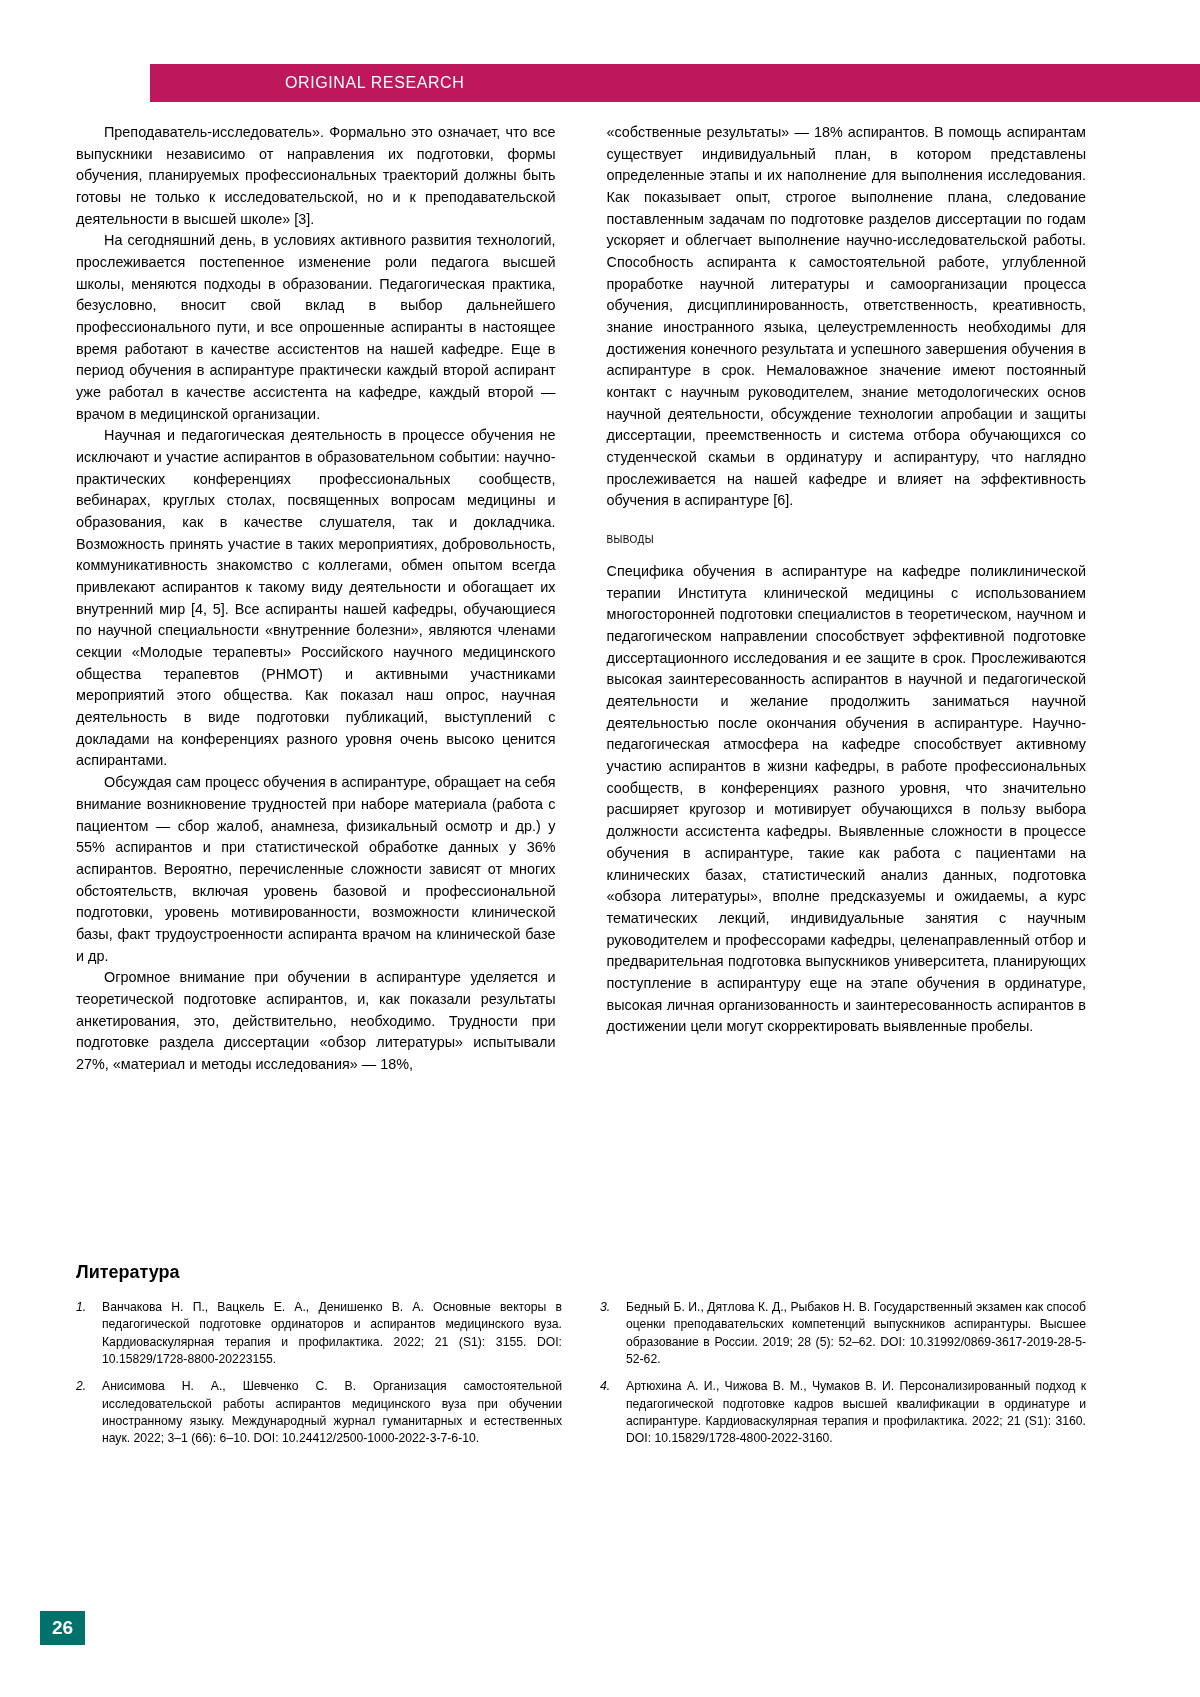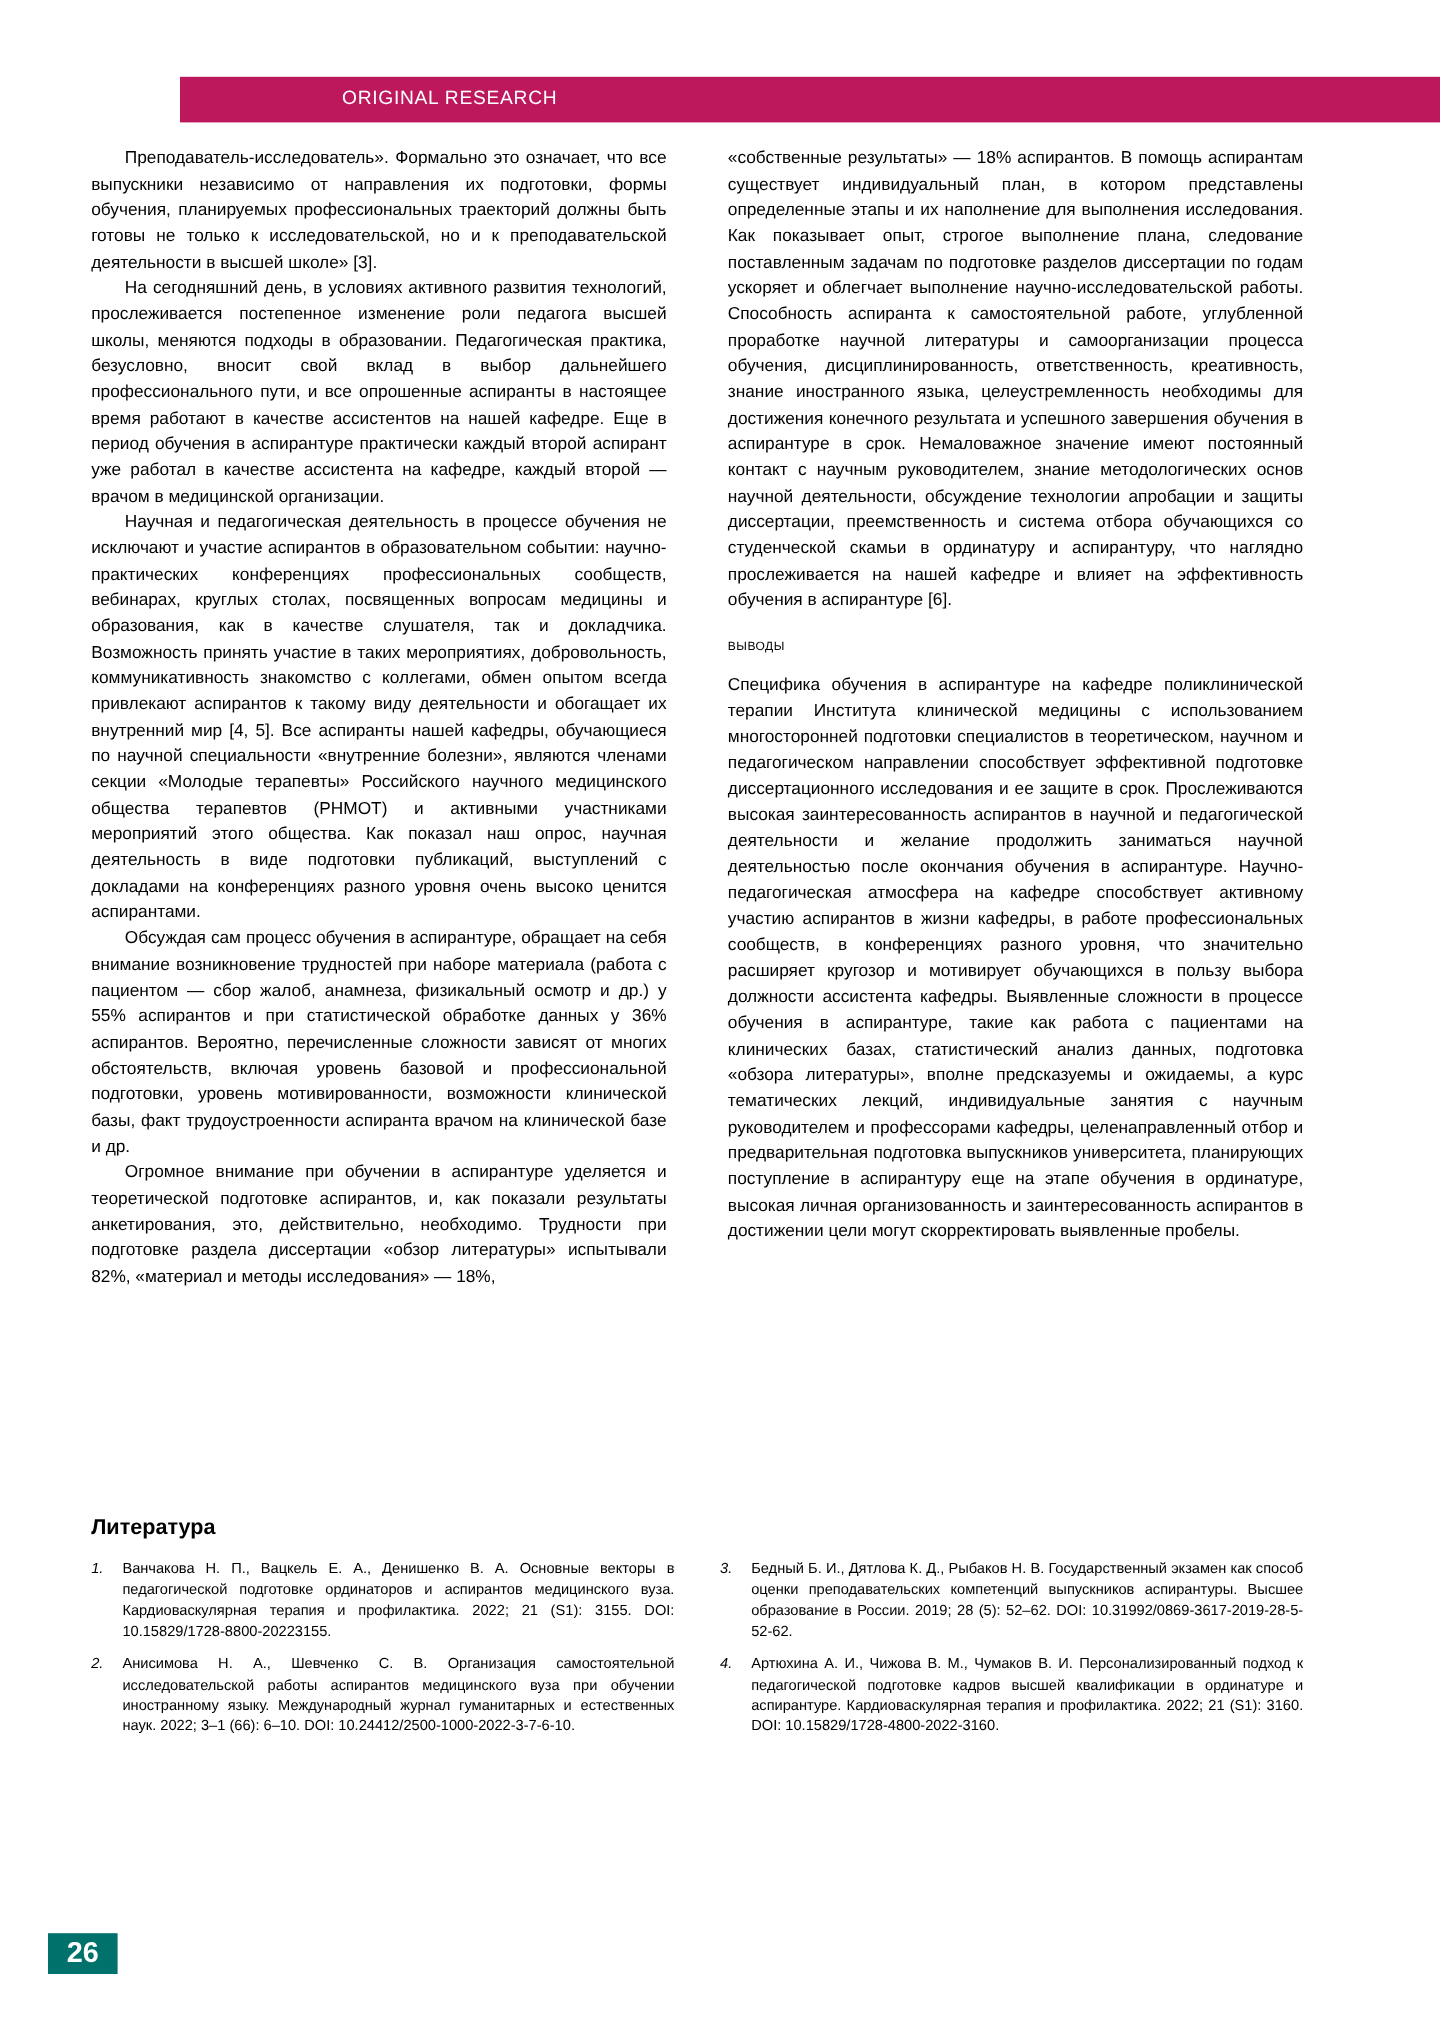--- a/index.html
+++ b/index.html
@@ -112,25 +112,25 @@
     position: absolute;
     left: 0;
     bottom: 52px;
     width: 1200px;
     height: 34px;
   }
   .footer-pagebox {
     position: absolute;
     left: 40px;
     top: 0;
-    width: 58px;
+    width: 45px;
     height: 34px;
     background: #00726b;
     color: #ffffff;
-    font-size: 24px;
+    font-size: 19px;
     font-weight: bold;
     display: flex;
     align-items: center;
     justify-content: center;
   }
   .footer-text {
     position: absolute;
     left: 150px;
     top: 0;
     width: 1000px;
@@ -152,21 +152,21 @@
     <div class="header-title">ORIGINAL RESEARCH</div>
   </div>
 
   <div class="content">
 
     <div class="col">
       <p class="body">Преподаватель-исследователь». Формально это означает, что все выпускники независимо от направления их подготовки, формы обучения, планируемых профессиональных траекторий должны быть готовы не только к исследовательской, но и к преподавательской деятельности в высшей школе» [3].</p>
       <p class="body">На сегодняшний день, в условиях активного развития технологий, прослеживается постепенное изменение роли педагога высшей школы, меняются подходы в образовании. Педагогическая практика, безусловно, вносит свой вклад в выбор дальнейшего профессионального пути, и все опрошенные аспиранты в настоящее время работают в качестве ассистентов на нашей кафедре. Еще в период обучения в аспирантуре практически каждый второй аспирант уже работал в качестве ассистента на кафедре, каждый второй — врачом в медицинской организации.</p>
       <p class="body">Научная и педагогическая деятельность в процессе обучения не исключают и участие аспирантов в образовательном событии: научно-практических конференциях профессиональных сообществ, вебинарах, круглых столах, посвященных вопросам медицины и образования, как в качестве слушателя, так и докладчика. Возможность принять участие в таких мероприятиях, добровольность, коммуникативность знакомство с коллегами, обмен опытом всегда привлекают аспирантов к такому виду деятельности и обогащает их внутренний мир [4, 5]. Все аспиранты нашей кафедры, обучающиеся по научной специальности «внутренние болезни», являются членами секции «Молодые терапевты» Российского научного медицинского общества терапевтов (РНМОТ) и активными участниками мероприятий этого общества. Как показал наш опрос, научная деятельность в виде подготовки публикаций, выступлений с докладами на конференциях разного уровня очень высоко ценится аспирантами.</p>
       <p class="body">Обсуждая сам процесс обучения в аспирантуре, обращает на себя внимание возникновение трудностей при наборе материала (работа с пациентом — сбор жалоб, анамнеза, физикальный осмотр и др.) у 55% аспирантов и при статистической обработке данных у 36% аспирантов. Вероятно, перечисленные сложности зависят от многих обстоятельств, включая уровень базовой и профессиональной подготовки, уровень мотивированности, возможности клинической базы, факт трудоустроенности аспиранта врачом на клинической базе и др.</p>
-      <p class="body">Огромное внимание при обучении в аспирантуре уделяется и теоретической подготовке аспирантов, и, как показали результаты анкетирования, это, действительно, необходимо. Трудности при подготовке раздела диссертации «обзор литературы» испытывали 82%, «материал и методы исследования» — 18%,</p>
+      <p class="body">Огромное внимание при обучении в аспирантуре уделяется и теоретической подготовке аспирантов, и, как показали результаты анкетирования, это, действительно, необходимо. Трудности при подготовке раздела диссертации «обзор литературы» испытывали 27%, «материал и методы исследования» — 18%,</p>
     </div>
 
     <div class="col">
       <p class="body no-indent">«собственные результаты» — 18% аспирантов. В помощь аспирантам существует индивидуальный план, в котором представлены определенные этапы и их наполнение для выполнения исследования. Как показывает опыт, строгое выполнение плана, следование поставленным задачам по подготовке разделов диссертации по годам ускоряет и облегчает выполнение научно-исследовательской работы. Способность аспиранта к самостоятельной работе, углубленной проработке научной литературы и самоорганизации процесса обучения, дисциплинированность, ответственность, креативность, знание иностранного языка, целеустремленность необходимы для достижения конечного результата и успешного завершения обучения в аспирантуре в срок. Немаловажное значение имеют постоянный контакт с научным руководителем, знание методологических основ научной деятельности, обсуждение технологии апробации и защиты диссертации, преемственность и система отбора обучающихся со студенческой скамьи в ординатуру и аспирантуру, что наглядно прослеживается на нашей кафедре и влияет на эффективность обучения в аспирантуре [6].</p>
       <div class="section-head">ВЫВОДЫ</div>
       <p class="body no-indent">Специфика обучения в аспирантуре на кафедре поликлинической терапии Института клинической медицины с использованием многосторонней подготовки специалистов в теоретическом, научном и педагогическом направлении способствует эффективной подготовке диссертационного исследования и ее защите в срок. Прослеживаются высокая заинтересованность аспирантов в научной и педагогической деятельности и желание продолжить заниматься научной деятельностью после окончания обучения в аспирантуре. Научно-педагогическая атмосфера на кафедре способствует активному участию аспирантов в жизни кафедры, в работе профессиональных сообществ, в конференциях разного уровня, что значительно расширяет кругозор и мотивирует обучающихся в пользу выбора должности ассистента кафедры. Выявленные сложности в процессе обучения в аспирантуре, такие как работа с пациентами на клинических базах, статистический анализ данных, подготовка «обзора литературы», вполне предсказуемы и ожидаемы, а курс тематических лекций, индивидуальные занятия с научным руководителем и профессорами кафедры, целенаправленный отбор и предварительная подготовка выпускников университета, планирующих поступление в аспирантуру еще на этапе обучения в ординатуре, высокая личная организованность и заинтересованность аспирантов в достижении цели могут скорректировать выявленные пробелы.</p>
     </div>
 
   </div>
 

